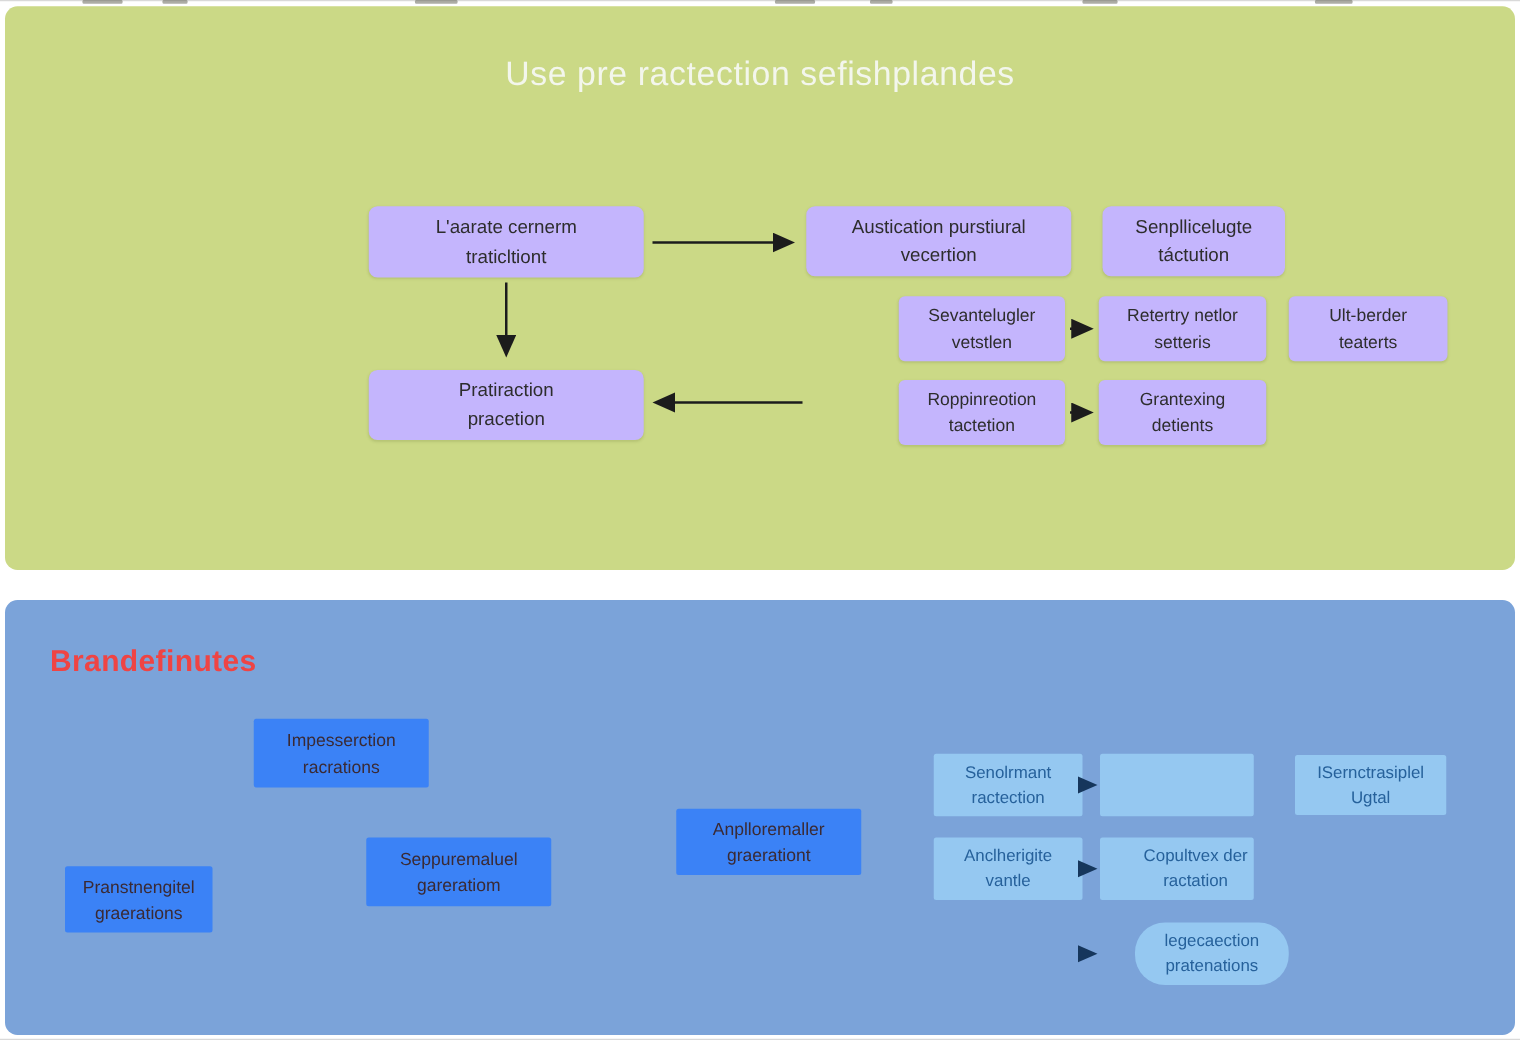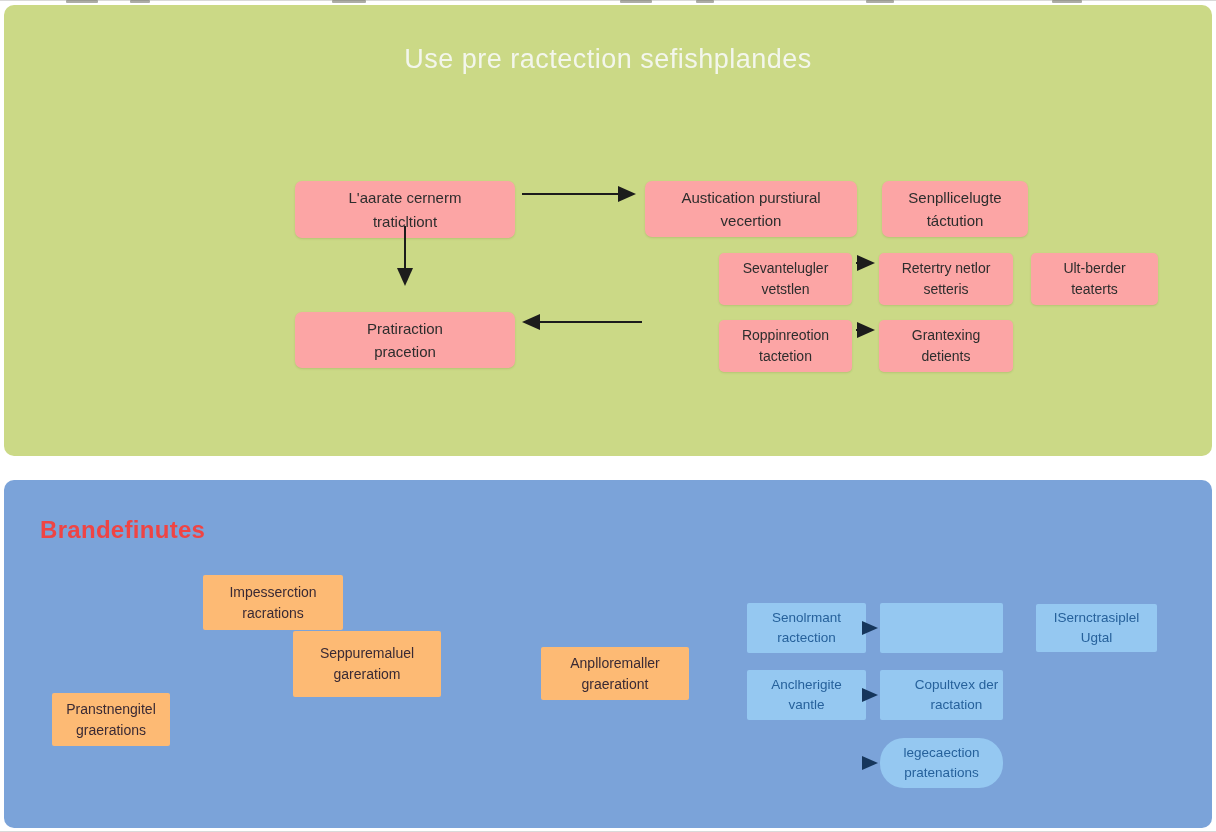--- a/index.html
+++ b/index.html
@@ -14,24 +14,24 @@
   .panel { position:absolute; border-radius:10px; }
   #top-panel { left:4px; top:5px; width:1208px; height:451px; background:#cbd986; }
   #bottom-panel { left:4px; top:480px; width:1208px; height:348px; background:#7ba3d9; }
 
   .panel-title { position:absolute; color:#f3f6ec; }
   #top-title { left:4px; width:1208px; top:44px; text-align:center; font-size:27px; font-weight:300; letter-spacing:.5px; }
   #bottom-title { left:40px; top:516px; font-size:24px; font-weight:600; color:#ef4444; letter-spacing:.3px; }
 
   .box { position:absolute; display:flex; align-items:center; justify-content:center;
          text-align:center; white-space:pre-line; }
-  .ybox { background:#fca5a5; color:#2d2d2d; border-radius:7px; font-size:15px; line-height:1.55;
-          box-shadow:0 1px 2px rgba(90,100,40,.18);margin-top:16px; }
+  .ybox { background:#c4b5fd; color:#2d2d2d; border-radius:7px; font-size:15px; line-height:1.55;
+          box-shadow:0 1px 2px rgba(90,100,40,.18); }
   .ybox.sm { font-size:14px; line-height:1.5; border-radius:5px; }
-  .pbox { background:#fdba74; color:#3a2a34; font-size:14px; line-height:1.5; border-radius:2px; }
+  .pbox { background:#3b82f6; color:#3a2a34; font-size:14px; line-height:1.5; border-radius:2px; }
   .bbox { background:#95c8f1; color:#26619b; font-size:13.5px; line-height:1.45; border-radius:2px; font-weight:500; }
 
   svg.overlay { position:absolute; left:0; top:0; pointer-events:none; }
 </style>
 </head>
 <body>
 
 <div id="screen">
 
   <div id="top-border"></div>
@@ -69,35 +69,35 @@
   <div class="box ybox" style="left:295px;top:296px;width:220px;height:56px;">Pratiraction
 pracetion</div>
 
   <div class="panel" id="bottom-panel"></div>
   <div class="panel-title" id="bottom-title">Brandefinutes</div>
 
   <div class="box pbox" style="left:203px;top:575px;width:140px;height:55px;">Impesserction
 racrations</div>
   <div class="box pbox" style="left:52px;top:647px;width:118px;height:53px;margin-top:46px;">Pranstnengitel
 graerations</div>
-  <div class="box pbox" style="left:293px;top:631px;width:148px;height:66px;">Seppuremaluel
+  <div class="box pbox" style="left:293px;top:670px;width:148px;height:55px;">Seppuremaluel
 gareratiom</div>
   <div class="box pbox" style="left:517px;top:647px;width:148px;height:53px;margin-left:24px;">Anplloremaller
 graerationt</div>
 
   <div class="box bbox" style="left:747px;top:603px;width:119px;height:50px;">Senolrmant
 ractection</div>
   <div class="box bbox" style="left:880px;top:603px;width:123px;height:50px;"></div>
   <div class="box bbox" style="left:1036px;top:604px;width:121px;height:48px;">ISernctrasiplel
 Ugtal</div>
   <div class="box bbox" style="left:747px;top:670px;width:119px;height:50px;">Anclherigite
 vantle</div>
   <div class="box bbox" style="left:880px;top:670px;width:123px;height:50px;padding-left:30px;">Copultvex der
 ractation</div>
-  <div class="box bbox" style="left:880px;top:738px;width:123px;height:50px;border-radius:24px;">legecaection
+  <div class="box bbox" style="left:908px;top:738px;width:123px;height:50px;border-radius:24px;">legecaection
 pratenations</div>
 
   <svg class="overlay" width="1216" height="832" viewBox="0 0 1216 832">
     <defs>
       <marker id="ah-dark" markerWidth="10" markerHeight="9" refX="7" refY="4" orient="auto">
         <path d="M0,0 L9,4 L0,8 Z" fill="#1c1c1c"></path>
       </marker>
       <marker id="ah-navy" markerWidth="9" markerHeight="8" refX="6" refY="3.5" orient="auto">
         <path d="M0,0 L8,3.5 L0,7 Z" fill="#16365c"></path>
       </marker>

